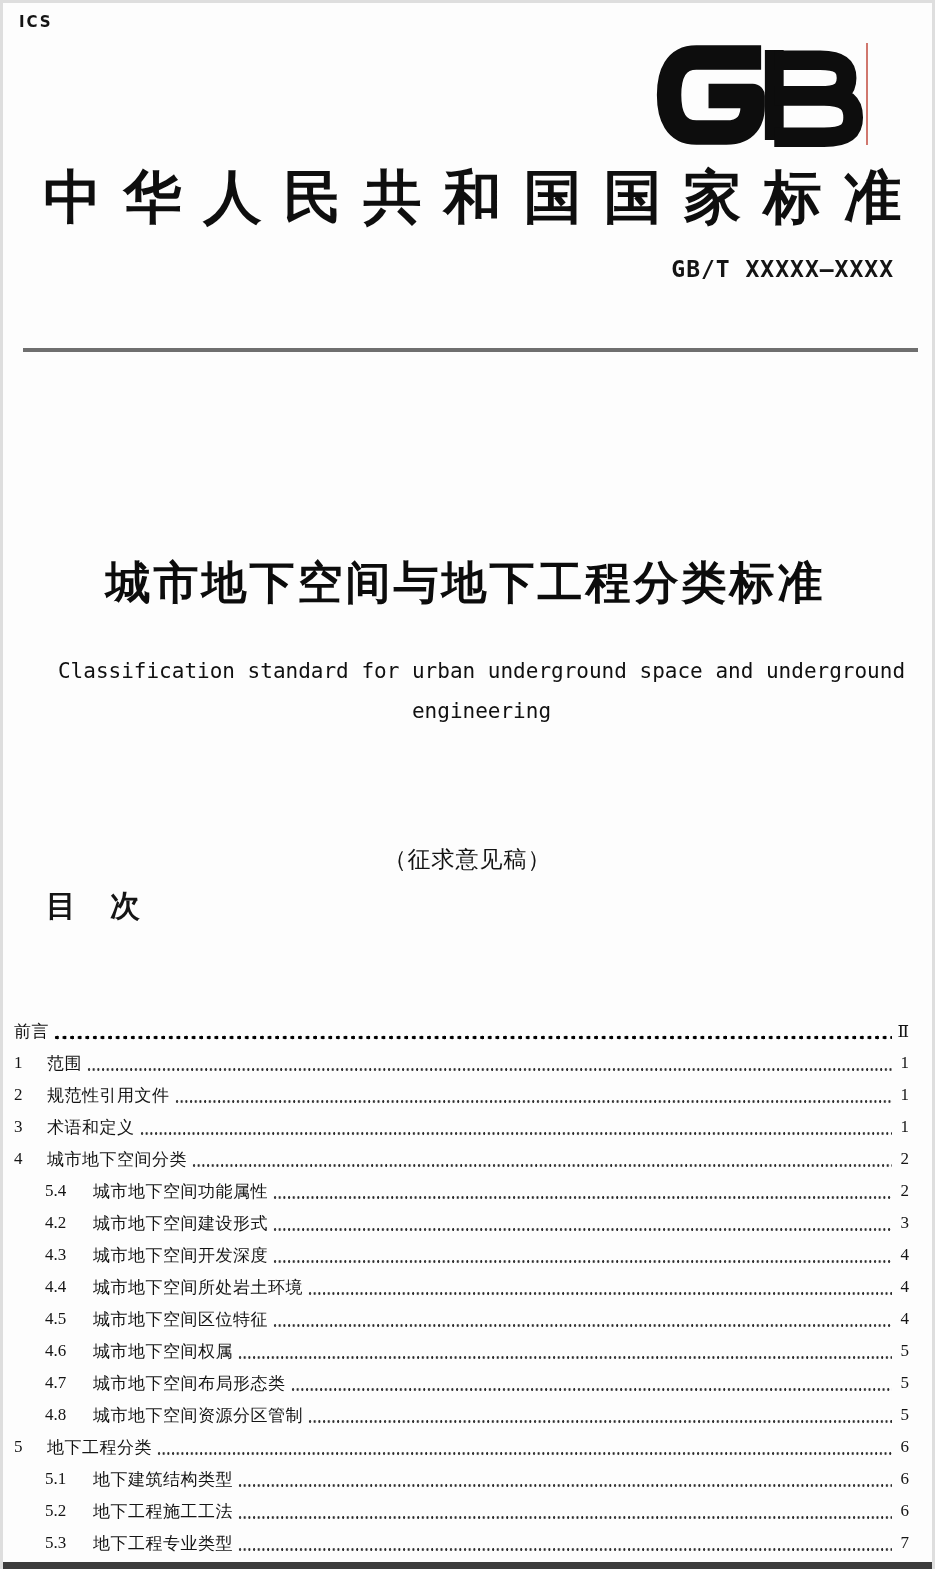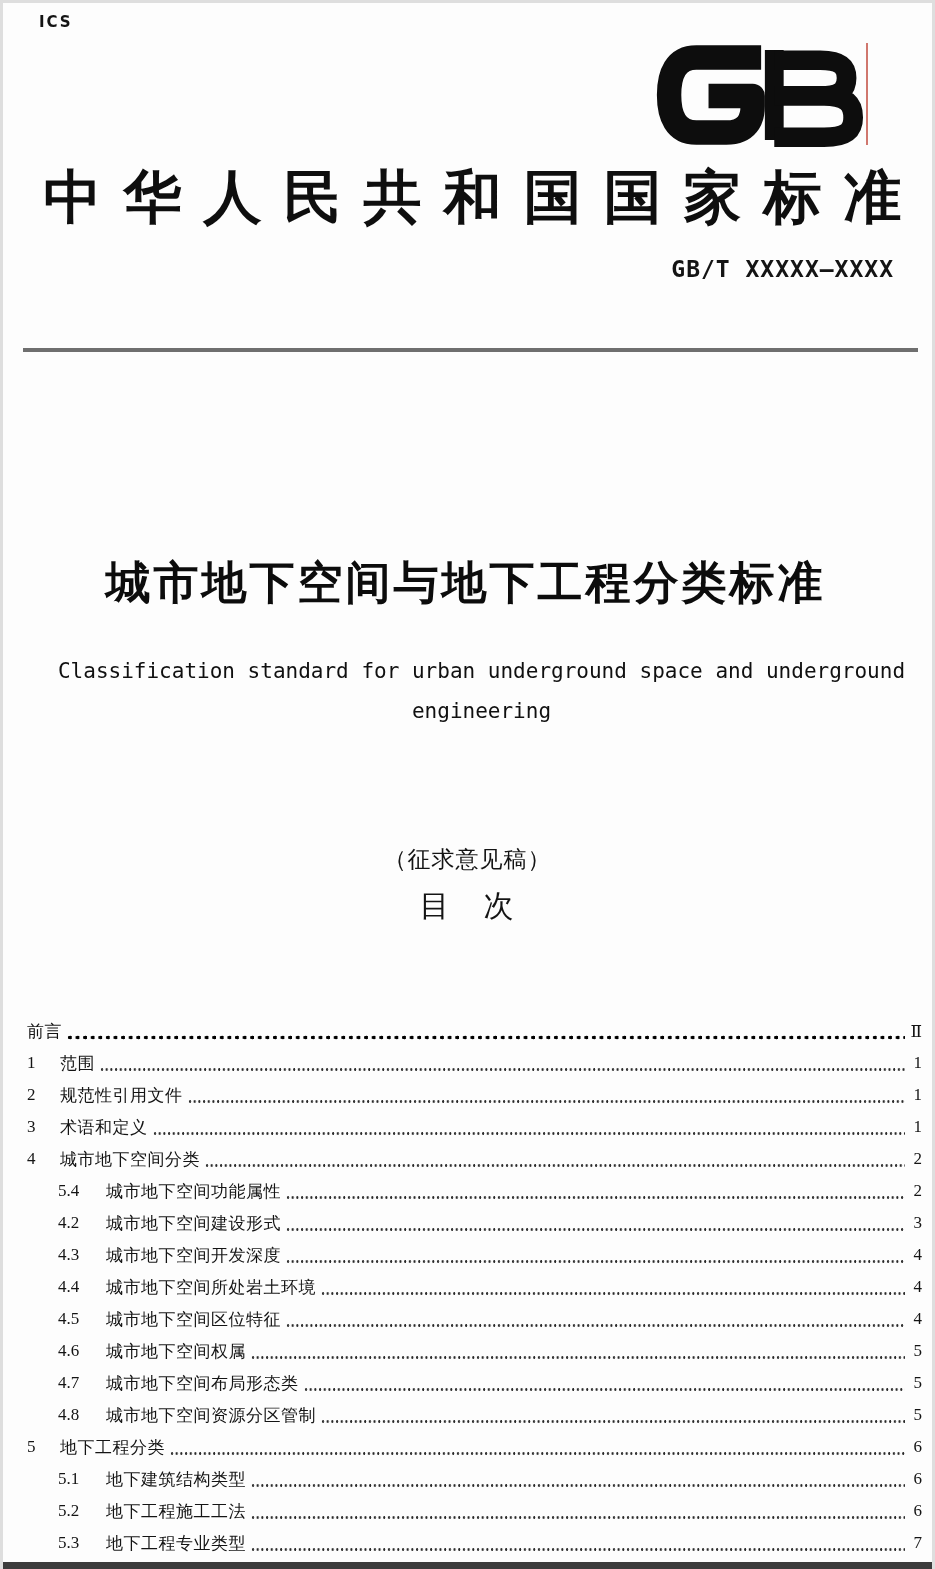--- a/index.html
+++ b/index.html
@@ -11,21 +11,21 @@
     margin: 0 auto;
     background: #fdfdfd;
     border: 3px solid #dedede;
     border-bottom: none;
     overflow: hidden;
     font-family: "Liberation Serif", "DejaVu Serif", serif;
     color: #141414;
   }
 
   .ics {
-    position: absolute; top: 10px; left: 36px;
+    position: absolute; top: 10px; left: 16px;
     font-family: "DejaVu Sans", "Liberation Sans", sans-serif;
     font-weight: 700; font-size: 15px; letter-spacing: 2px;
   }
 
   .gb-logo { position: absolute; top: 36px; left: 652px; width: 216px; height: 112px; }
   .gb-logo svg { display: block; width: 100%; height: 100%; }
   .accent-line { position: absolute; top: 40px; right: 64px; width: 2px; height: 102px; background: #c4554a; opacity: .8; }
 
   .national-heading {
     position: absolute; top: 156px; left: 0; right: 0;
@@ -58,24 +58,24 @@
     font-size: 21px; line-height: 40px; color: #101010; margin-left: 28px;
   }
 
   .draft-note {
     position: absolute; top: 841px; left: 0; right: 0;
     text-align: center; font-size: 23px; letter-spacing: 1px;
   }
 
   .toc-title {
     position: absolute; top: 883px; left: 0; right: 0;
-    text-align: center; font-size: 30px; font-weight: 400; letter-spacing: 2px;
-  }
-
-  .toc { position: absolute; top: 1012px; left: 24px; width: 895px; }
+    font-size: 30px; font-weight: 700; letter-spacing: 2px; padding-left: 43px;
+  }
+
+  .toc { position: absolute; top: 1012px; left: 11px; width: 895px; }
   .toc-row { display: flex; align-items: center; height: 32px; font-size: 17px; }
   .toc-num { flex: none; width: 33px; }
   .toc-row.l1 { padding-left: 31px; }
   .toc-row.l1 .toc-num { width: 48px; }
   .toc-label { flex: none; white-space: nowrap; letter-spacing: .5px; }
   .toc-leader {
     flex: 1 1 auto; height: 7px; margin: 12px 3px 0 5px;
     background-image: radial-gradient(circle at 2px 3.5px, #2a2a2a 1.05px, transparent 1.35px);
     background-size: 4.7px 7px; background-repeat: repeat-x;
   }

